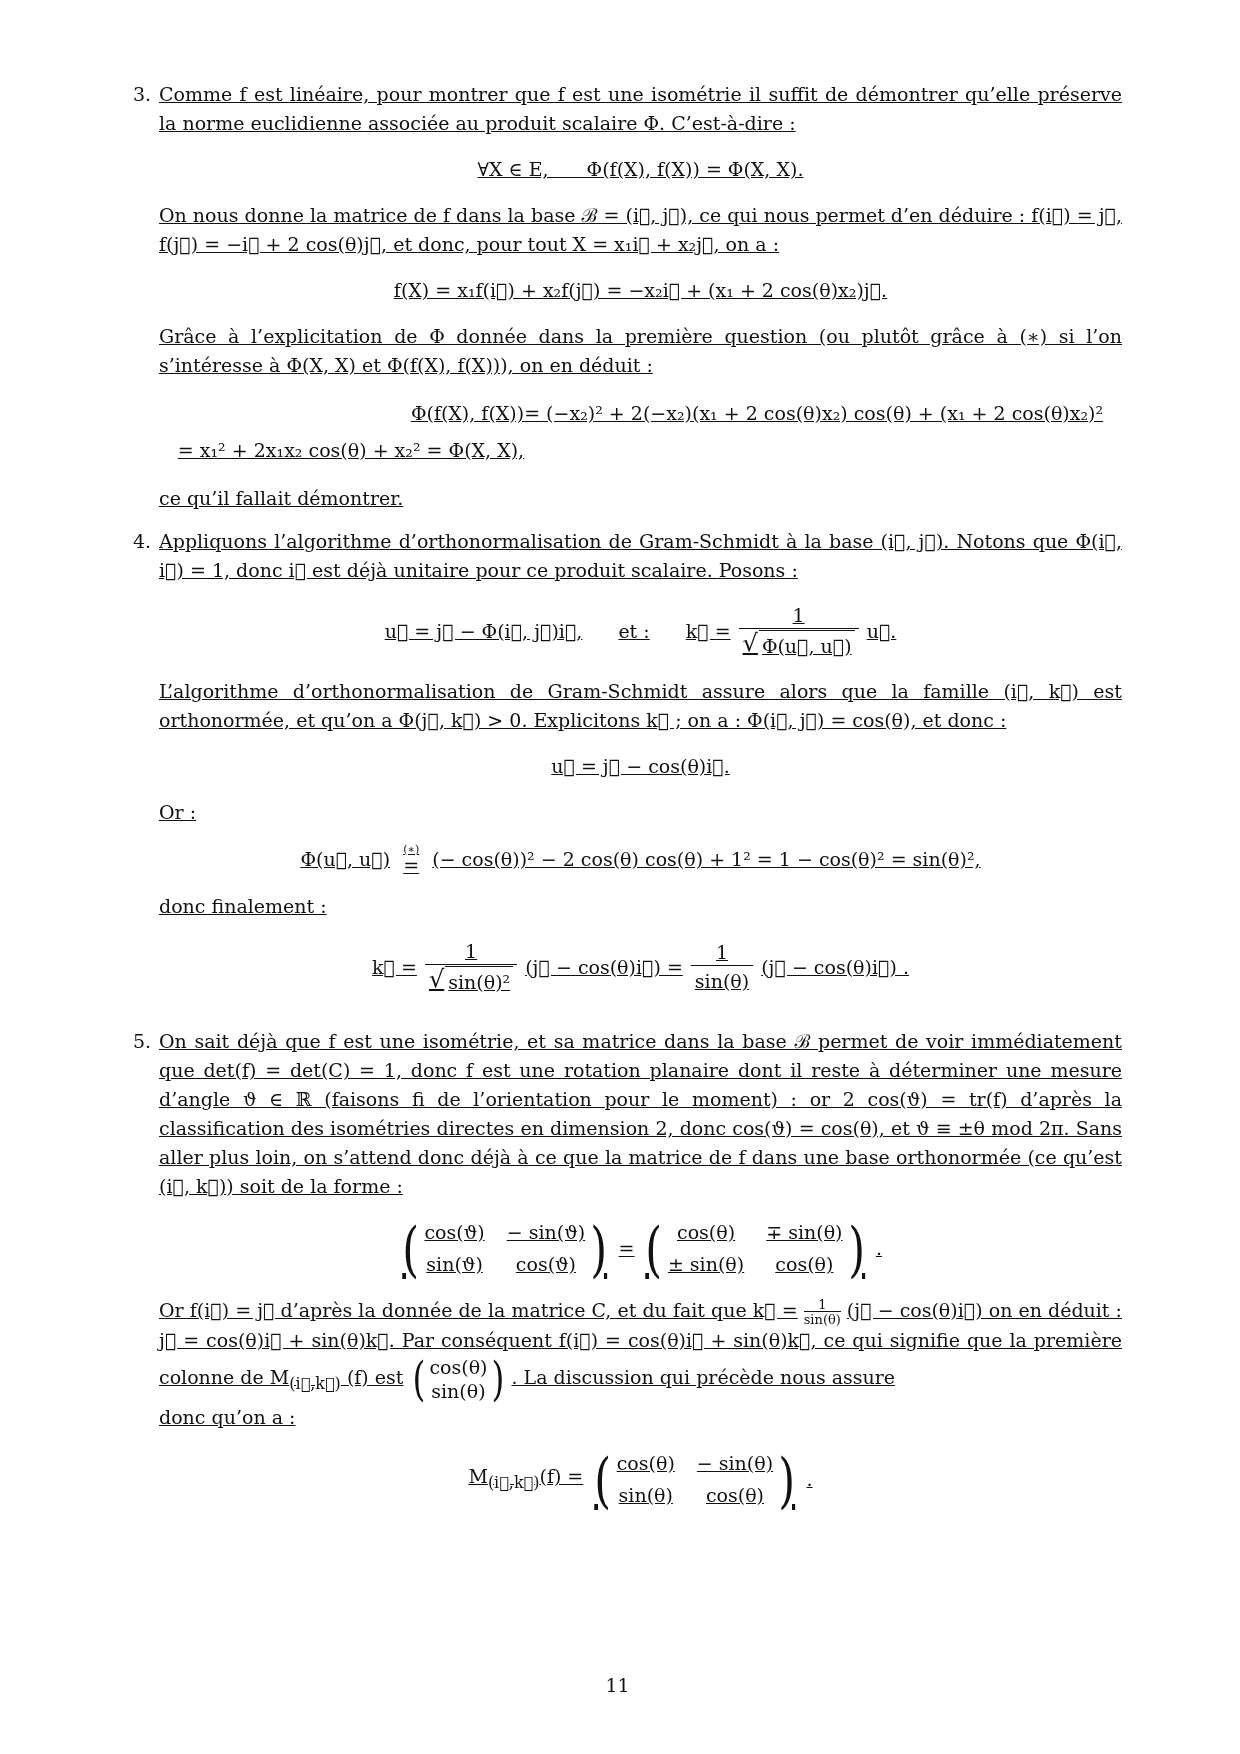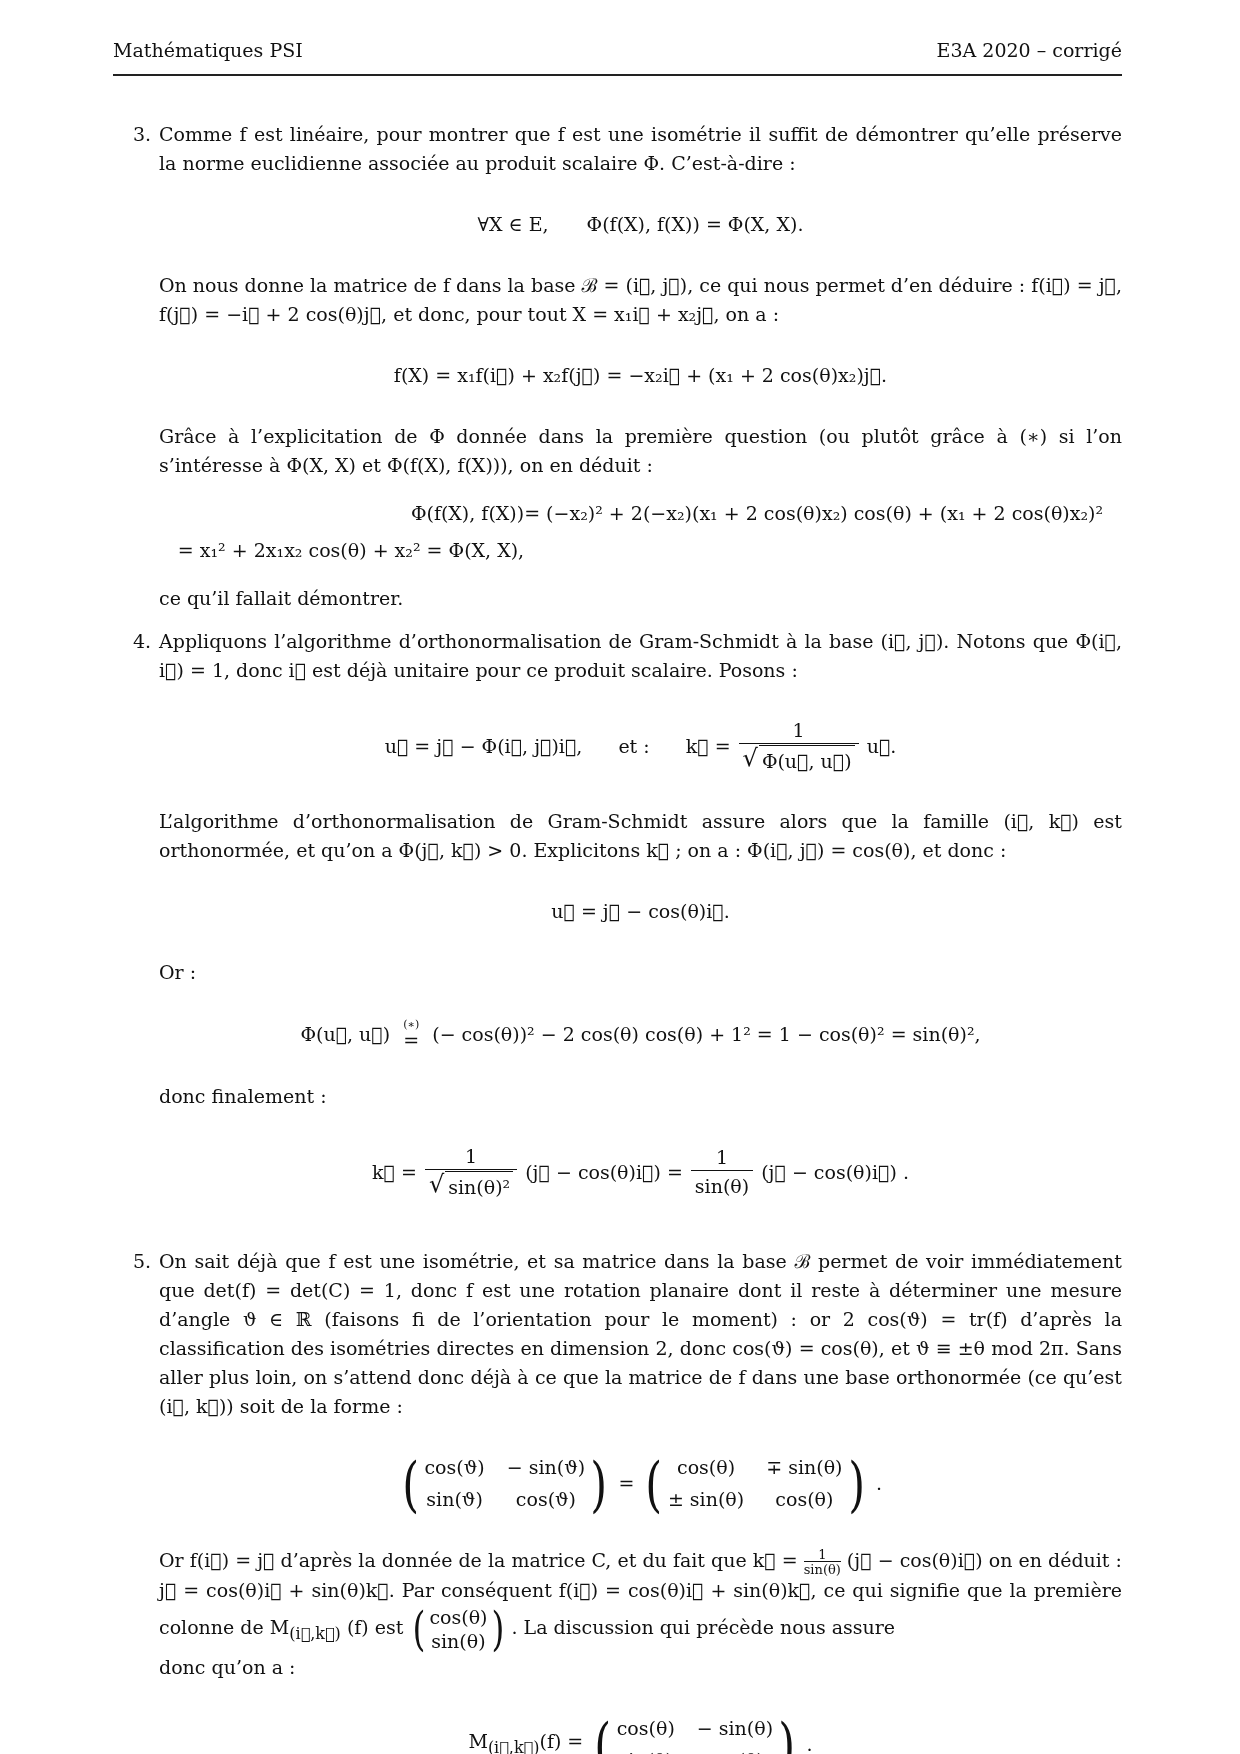--- a/index.html
+++ b/index.html
@@ -14,23 +14,23 @@
     font-size:19px;
     line-height:29px;
     overflow:hidden;
     display:flex;flex-direction:column;
   }
   .pg-header{display:flex;justify-content:space-between;align-items:baseline;
     border-bottom:2px solid #222;padding-bottom:9px;}
   main{padding-top:44px;flex:0 0 auto;}
   .item{display:flex;margin-bottom:14px;}
   .item-num{flex:none;width:26px;padding-left:20px;}
-  .item-body{flex:1;min-width:0;}
+  .item-body{flex:1;min-width:0;text-decoration:underline;}
   .para{margin:0;text-align:justify;}
-  .formula{margin:32px 0;text-align:center;}
+  .formula{margin:17px 0;text-align:center;}
   .frow{display:flex;justify-content:center;align-items:center;gap:8px;}
   .gap-wide{margin:0 28px;}
   .eqblock{display:grid;grid-template-columns:auto auto;justify-content:center;
     column-gap:0;line-height:37px;margin:15px 0;}
   .eq-l{text-align:right;}
   .eq-r{text-align:left;}
   .frac{display:inline-flex;flex-direction:column;align-items:center;vertical-align:middle;}
   .frac .num{padding:0 4px;line-height:26px;}
   .frac .den{border-top:1.7px solid #111;padding:1px 4px 0;line-height:28px;display:inline-flex;align-items:flex-start;}
   .rad{font-size:24px;line-height:26px;margin-right:1px;}
@@ -48,24 +48,20 @@
     font-size:13px;line-height:13px;margin:0 6px;}
   .sf-den{border-top:1.2px solid #111;padding-top:1px;}
   .msub{font-size:16px;}
   .pg-footer{margin-top:auto;text-align:center;padding-bottom:54px;}
 </style>
 </head>
 <body>
 
 <div class="page">
 
-  <div class="pg-header">
-    <span>Mathématiques PSI</span>
-    <span>E3A 2020 – corrigé</span>
-  </div>
 
   <main>
 
     <div class="item">
       <span class="item-num">3.</span>
       <div class="item-body">
         <p class="para">Comme f est linéaire, pour montrer que f est une isométrie il suffit de démontrer qu’elle préserve la norme euclidienne associée au produit scalaire Φ. C’est-à-dire :</p>
         <div class="formula">∀X ∈ E,  Φ(f(X), f(X)) = Φ(X, X).</div>
         <p class="para">On nous donne la matrice de f dans la base ℬ = (i⃗, j⃗), ce qui nous permet d’en déduire : f(i⃗) = j⃗, f(j⃗) = −i⃗ + 2 cos(θ)j⃗, et donc, pour tout X = x₁i⃗ + x₂j⃗, on a :</p>
         <div class="formula">f(X) = x₁f(i⃗) + x₂f(j⃗) = −x₂i⃗ + (x₁ + 2 cos(θ)x₂)j⃗.</div>

